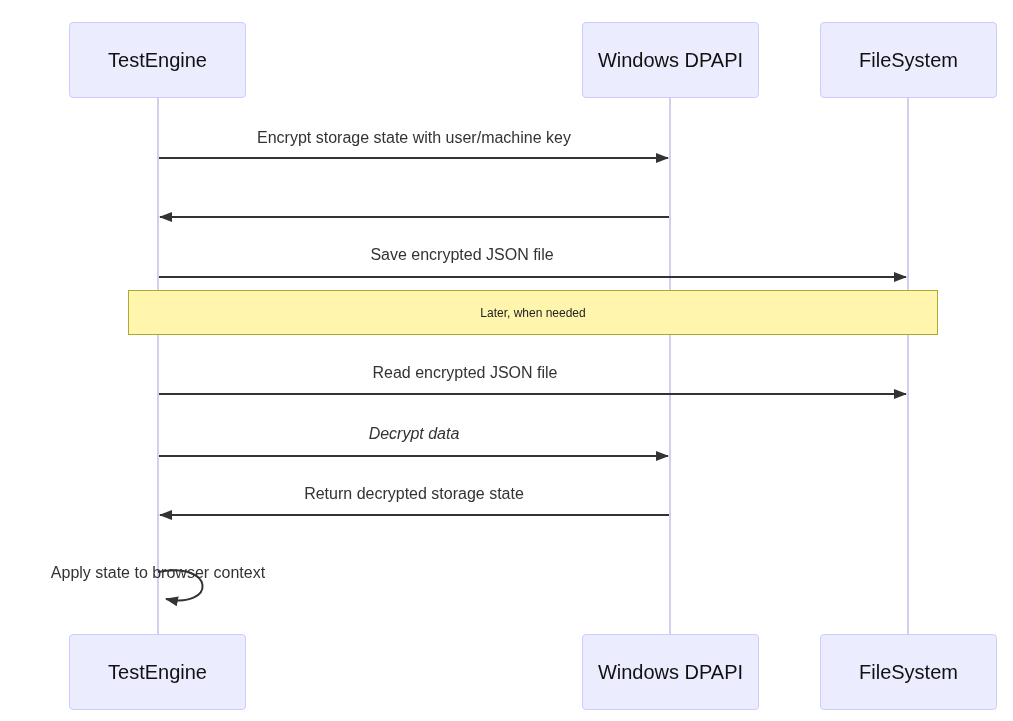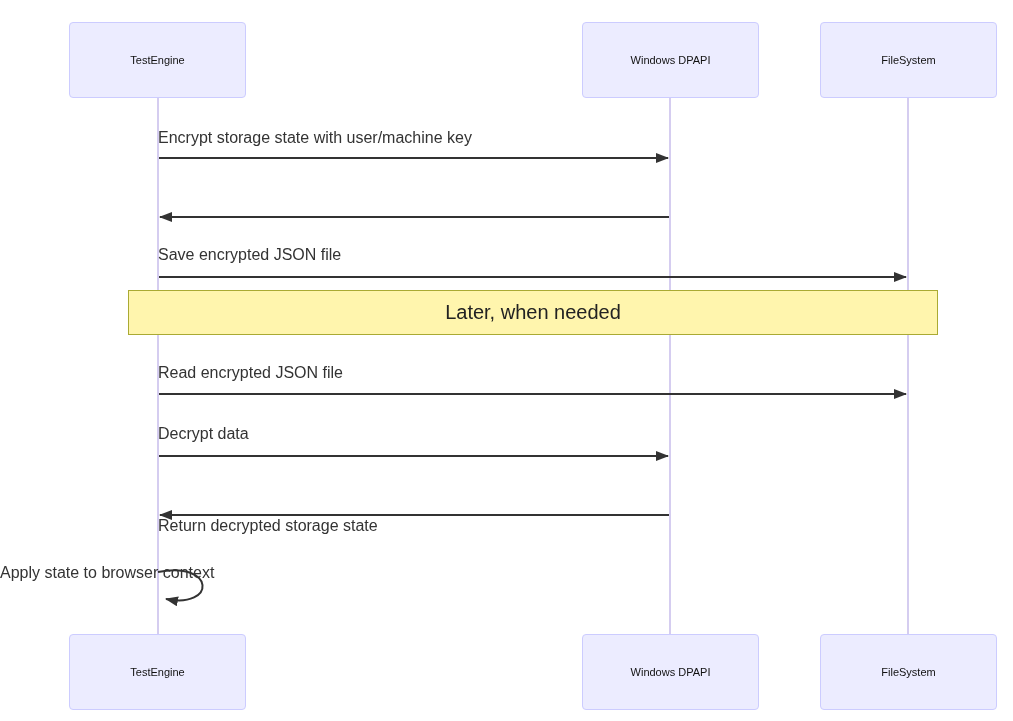--- a/index.html
+++ b/index.html
@@ -19,62 +19,62 @@
   .actor-box {
     position: absolute;
     width: 177px;
     height: 76px;
     background: #ECECFF;
     border: 1px solid #CCCCFF;
     border-radius: 4px;
     display: flex;
     align-items: center;
     justify-content: center;
-    font-size: 11px;
+    font-size: 20px;
     color: #111111;
     box-sizing: border-box;
   }
   .msg-label {
     position: absolute;
     height: 22px;
     line-height: 22px;
-    text-align: left;
+    text-align: center;
     font-size: 16px;
     color: #333333;
     white-space: nowrap;
   }
   .note-box {
     position: absolute;
     left: 128px;
     top: 290px;
     width: 810px;
     height: 45px;
     background: #FFF5AD;
     border: 1.5px solid #AAAA33;
     box-sizing: border-box;
     display: flex;
     align-items: center;
     justify-content: center;
-    font-size: 20px;
+    font-size: 12px;
     color: #222222;
   }
   
   .a-top-0 { left: 69px;  top: 22px; }
   .a-top-1 { left: 582px; top: 22px; }
   .a-top-2 { left: 820px; top: 22px; }
   .a-bot-0 { left: 69px;  top: 634px; }
   .a-bot-1 { left: 582px; top: 634px; }
   .a-bot-2 { left: 820px; top: 634px; }
   
   .m-0 { left: 158px; width: 512px; top: 127px; }
   .m-1 { left: 158px; width: 512px; top: 184px; }
   .m-2 { left: 158px; width: 608px; top: 244px; }
   .m-3 { left: 158px; width: 614px; top: 362px; }
-  .m-4 { left: 158px; width: 512px; top: 423px; }
-  .m-5 { left: 158px; width: 512px; top: 483px; margin-top: 32px; }
+  .m-4 { left: 158px; width: 512px; top: 423px; font-style: italic; }
+  .m-5 { left: 158px; width: 512px; top: 483px; }
   .m-6 { left: 0px;   width: 316px; top: 542px; margin-top: 20px; }
 </style>
 </head>
 <body>
 
 <div class="diagram">
 
   <svg class="overlay-svg" viewBox="0 0 1013 721" xmlns="http://www.w3.org/2000/svg">
     <defs>
       <marker id="arrowhead" markerWidth="13" markerHeight="10" refX="12" refY="5" orient="auto" markerUnits="userSpaceOnUse">

